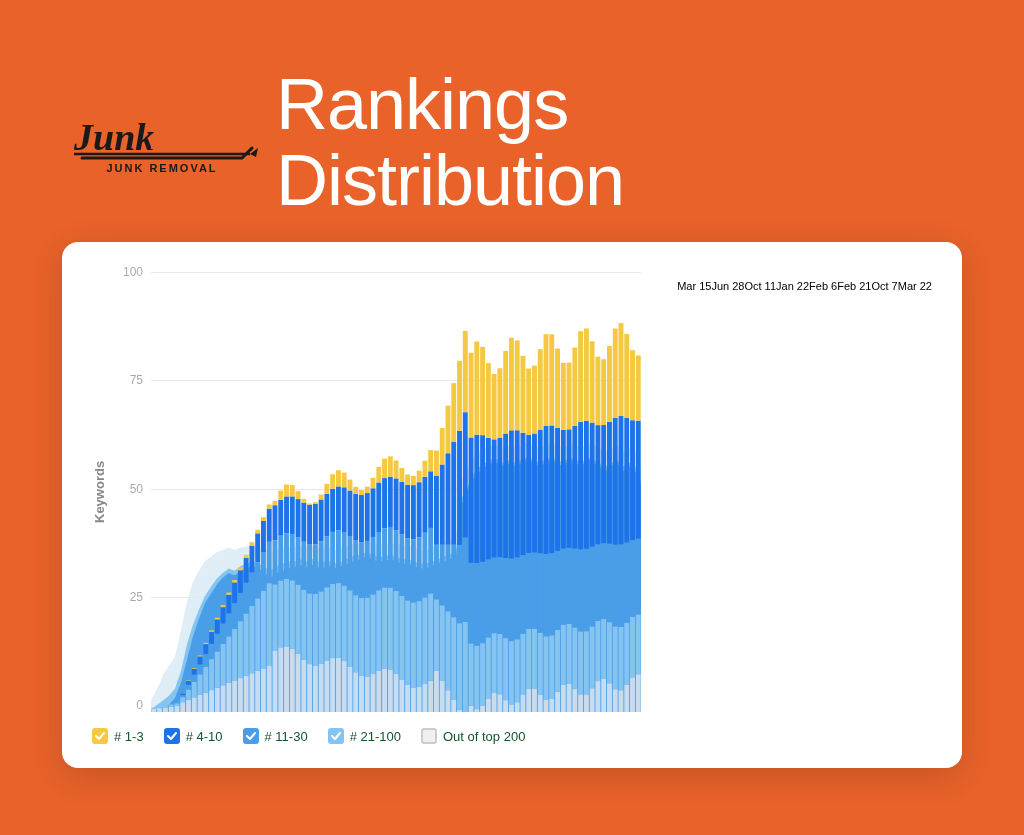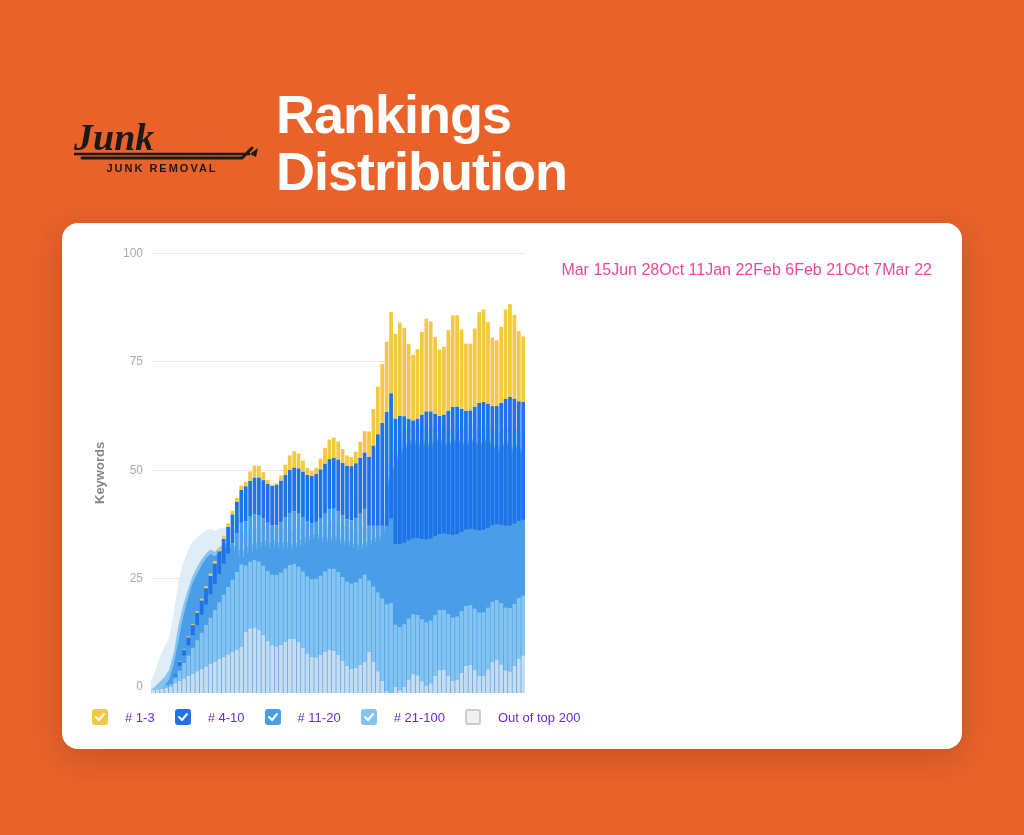--- a/index.html
+++ b/index.html
@@ -22,22 +22,22 @@
       align-items: center;
       margin-bottom: 24px;
       gap: 14px;
     }
     .logo-area {
       display: flex;
       flex-direction: column;
       align-items: center;
     }
     .title-area h1 {
-      font-size: 54px;
-      font-weight: 700;
+      font-size: 72px;
+      font-weight: 400;
       color: white;
       line-height: 1.05;
       letter-spacing: -1px;
     }
     .chart-card {
       background: white;
       border-radius: 16px;
       padding: 30px 30px 24px 30px;
       box-shadow: 0 8px 32px rgba(0,0,0,0.15);
     }
@@ -105,37 +105,37 @@
       width: 100%;
       height: 100%;
     }
     .x-axis {
       display: flex;
       justify-content: space-between;
       padding-left: 36px;
       padding-top: 8px;
     }
     .x-label {
-      font-size: 16px;
-      color: #ec4899;
+      font-size: 11px;
+      color: #000000;
       text-align: center;
     }
     .legend {
       display: flex;
       align-items: center;
       gap: 20px;
       margin-top: 16px;
       flex-wrap: wrap;
     }
     .legend-item {
       display: flex;
       align-items: center;
-      gap: 17px;
+      gap: 6px;
       font-size: 13px;
-      color: #6d28d9;
+      color: #14532d;
       font-weight: 500;
     }
     .legend-checkbox {
       width: 16px;
       height: 16px;
       border-radius: 3px;
       display: flex;
       align-items: center;
       justify-content: center;
       flex-shrink: 0;
@@ -715,21 +715,21 @@
             </svg>
         </div>
         <span># 4-10</span>
       </div>
       <div class="legend-item">
         <div class="legend-checkbox" style="background:#4A9EE8; border:2px solid #4A9EE8;">
           <svg viewBox="0 0 12 12" fill="none">
               <polyline points="2,6 5,9 10,3" stroke="white" stroke-width="2" stroke-linecap="round" stroke-linejoin="round"></polyline>
             </svg>
         </div>
-        <span># 11-20</span>
+        <span># 11-30</span>
       </div>
       <div class="legend-item">
         <div class="legend-checkbox" style="background:#85C4F0; border:2px solid #85C4F0;">
           <svg viewBox="0 0 12 12" fill="none">
               <polyline points="2,6 5,9 10,3" stroke="white" stroke-width="2" stroke-linecap="round" stroke-linejoin="round"></polyline>
             </svg>
         </div>
         <span># 21-100</span>
       </div>
       <div class="legend-item">

